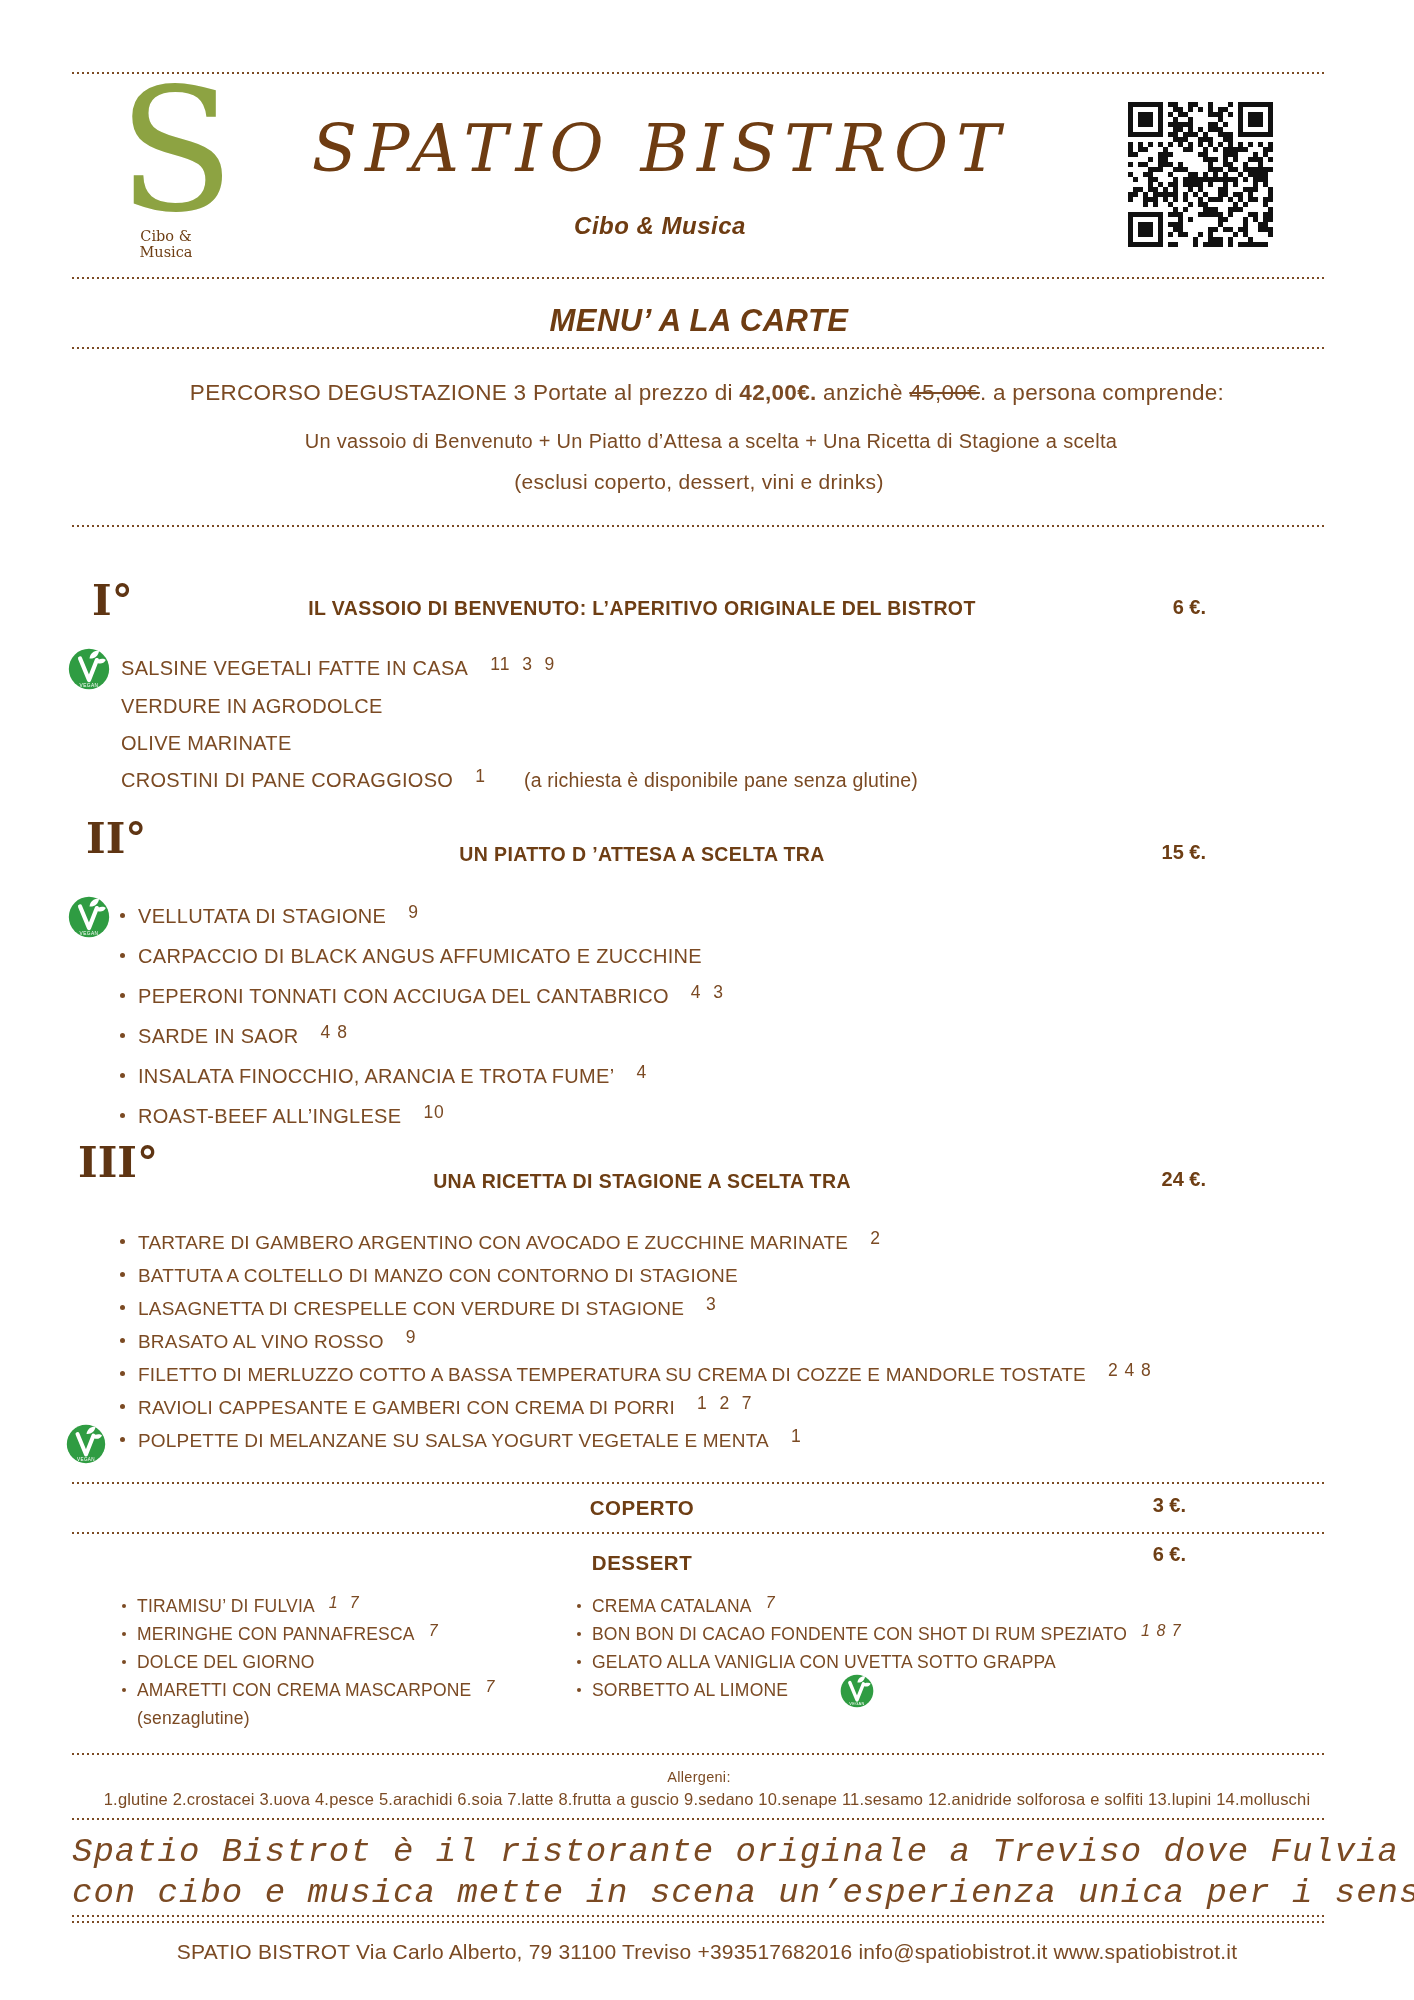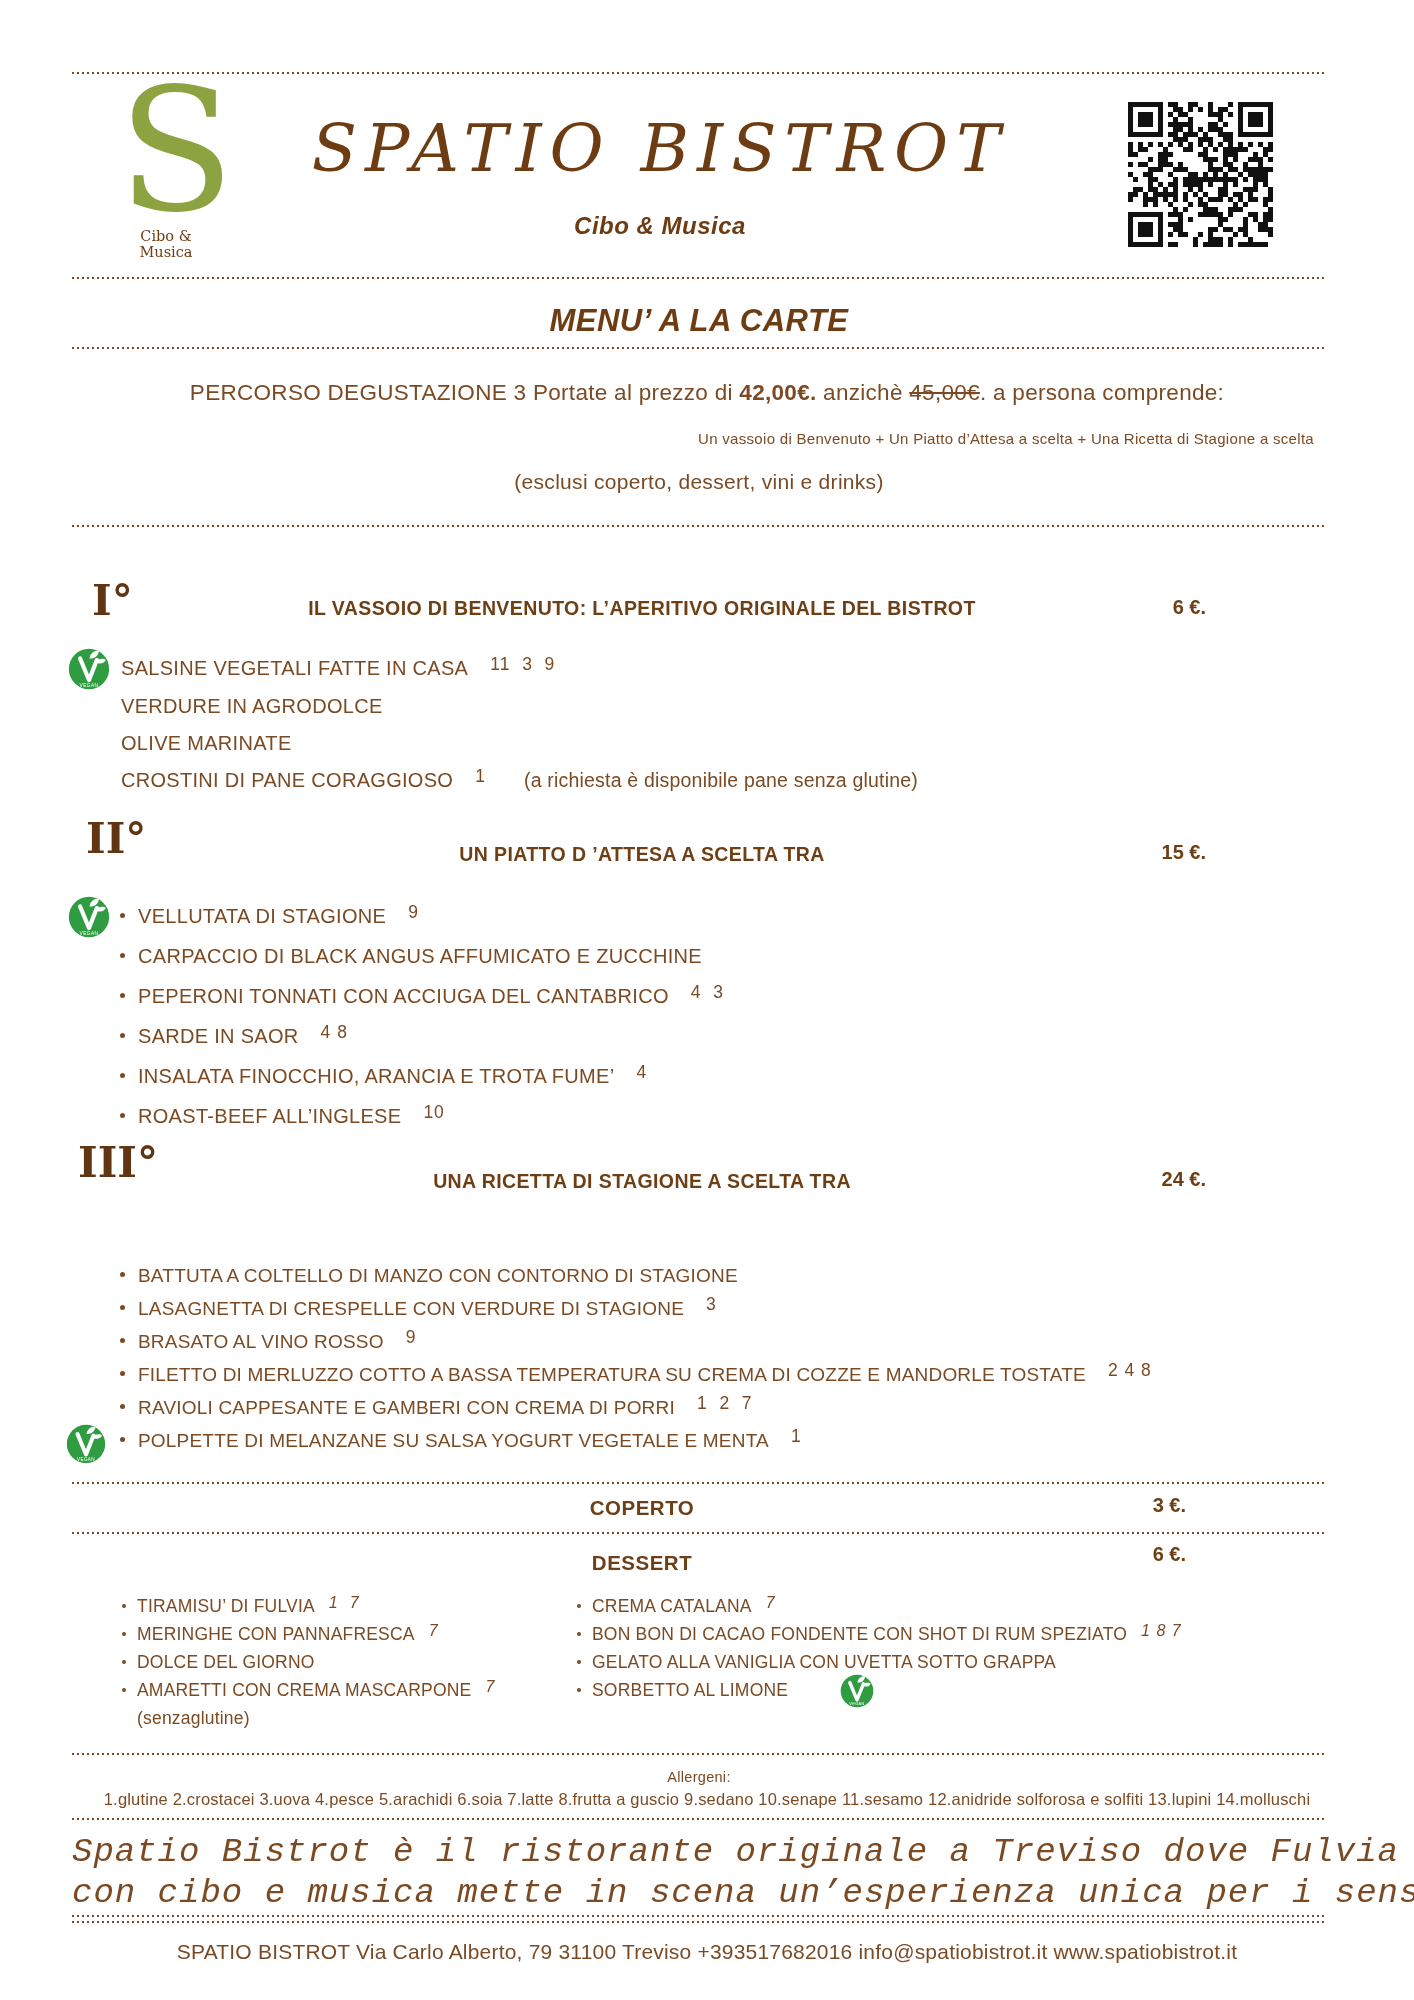--- a/index.html
+++ b/index.html
@@ -31,21 +31,21 @@
     position:absolute; left:280px; top:212px; width:760px; text-align:center;
     font-weight:bold; font-style:italic; font-size:24px; color:#6E3C12; letter-spacing:0.5px;
   }
   .qr { position:absolute; left:1128px; top:102px; width:145px; height:145px; }
   
   .menu-title {
     position:absolute; left:72px; top:303px; width:1254px; text-align:center;
     font-weight:bold; font-style:italic; font-size:31px; color:#6E3C12; letter-spacing:0.5px;
   }
   .intro1 { position:absolute; left:40px; top:380px; width:1334px; text-align:center; font-size:22.5px; letter-spacing:0.3px; white-space:nowrap; }
-  .intro2 { position:absolute; left:60px; top:430px; width:1254px; text-align:right; font-size:15px; letter-spacing:0.3px; }
+  .intro2 { position:absolute; left:84px; top:430px; width:1254px; text-align:center; font-size:20px; letter-spacing:0.3px; }
   .intro3 { position:absolute; left:72px; top:470px; width:1254px; text-align:center; font-size:21px; letter-spacing:0.3px; }
   .bd { font-weight:bold; }
   .strike { text-decoration:line-through; }
   
   .numeral { position:absolute; font-family:"DejaVu Serif", serif; font-weight:bold; color:#5F3513; line-height:1; }
   .sec-title { position:absolute; left:72px; width:1140px; text-align:center; font-weight:bold; font-size:19.5px; letter-spacing:0.4px; color:#6E3E14; }
   .price { position:absolute; font-weight:bold; font-size:20px; color:#6E3E14; white-space:nowrap; }
   .row { position:absolute; white-space:nowrap; font-size:20px; letter-spacing:0.3px; }
   .row3 { font-size:19px; letter-spacing:0.2px; }
   .al { display:inline-block; white-space:pre; margin-left:22px; transform:translateY(-5px); font-size:17.5px; letter-spacing:1px; }
@@ -552,20 +552,21 @@
   <div class="row b" style="left:120px; top:945px"><span>CARPACCIO DI BLACK ANGUS AFFUMICATO E ZUCCHINE</span></div>
   <div class="row b" style="left:120px; top:985px"><span>PEPERONI TONNATI CON ACCIUGA DEL CANTABRICO</span><span class="al">4  3</span></div>
   <div class="row b" style="left:120px; top:1025px"><span>SARDE IN SAOR</span><span class="al">4 8</span></div>
   <div class="row b" style="left:120px; top:1065px"><span>INSALATA FINOCCHIO, ARANCIA E TROTA FUME’</span><span class="al">4</span></div>
   <div class="row b" style="left:120px; top:1105px"><span>ROAST-BEEF ALL’INGLESE</span><span class="al">10</span></div>
 
   <div class="numeral" style="left:78px; top:1142px; font-size:42px">III°</div>
   <div class="sec-title" style="top:1170px">UNA RICETTA DI STAGIONE A SCELTA TRA</div>
   <div class="price" style="top:1168px; right:208px">24 €.</div>
 
+  <div class="row row3 b" style="left:120px; top:1232px"><span>TARTARE DI GAMBERO ARGENTINO CON AVOCADO E ZUCCHINE MARINATE</span><span class="al">2</span></div>
   <div class="row row3 b" style="left:120px; top:1265px"><span>BATTUTA A COLTELLO DI MANZO CON CONTORNO DI STAGIONE</span></div>
   <div class="row row3 b" style="left:120px; top:1298px"><span>LASAGNETTA DI CRESPELLE CON VERDURE DI STAGIONE</span><span class="al">3</span></div>
   <div class="row row3 b" style="left:120px; top:1331px"><span>BRASATO AL VINO ROSSO</span><span class="al">9</span></div>
   <div class="row row3 b" style="left:120px; top:1364px"><span>FILETTO DI MERLUZZO COTTO A BASSA TEMPERATURA SU CREMA DI COZZE E MANDORLE TOSTATE</span><span class="al">2 4 8</span></div>
   <div class="row row3 b" style="left:120px; top:1397px"><span>RAVIOLI CAPPESANTE E GAMBERI CON CREMA DI PORRI</span><span class="al">1  2  7</span></div>
   <span class="vegan" style="left:66px; top:1424px; width:40px; height:40px">
     <svg viewBox="0 0 40 40">
         <circle cx="20" cy="20" r="19.2" fill="#2F9C42"></circle>
         <path d="M11.5 10 L20 30.5 L27.5 11.5" fill="none" stroke="#fff" stroke-width="4" stroke-linecap="round" stroke-linejoin="round"></path>
         <path d="M20.5 10 C21 4.5 26 2 29.5 2.8 C29 7.5 25 10.5 20.5 10 Z" fill="#fff"></path>

